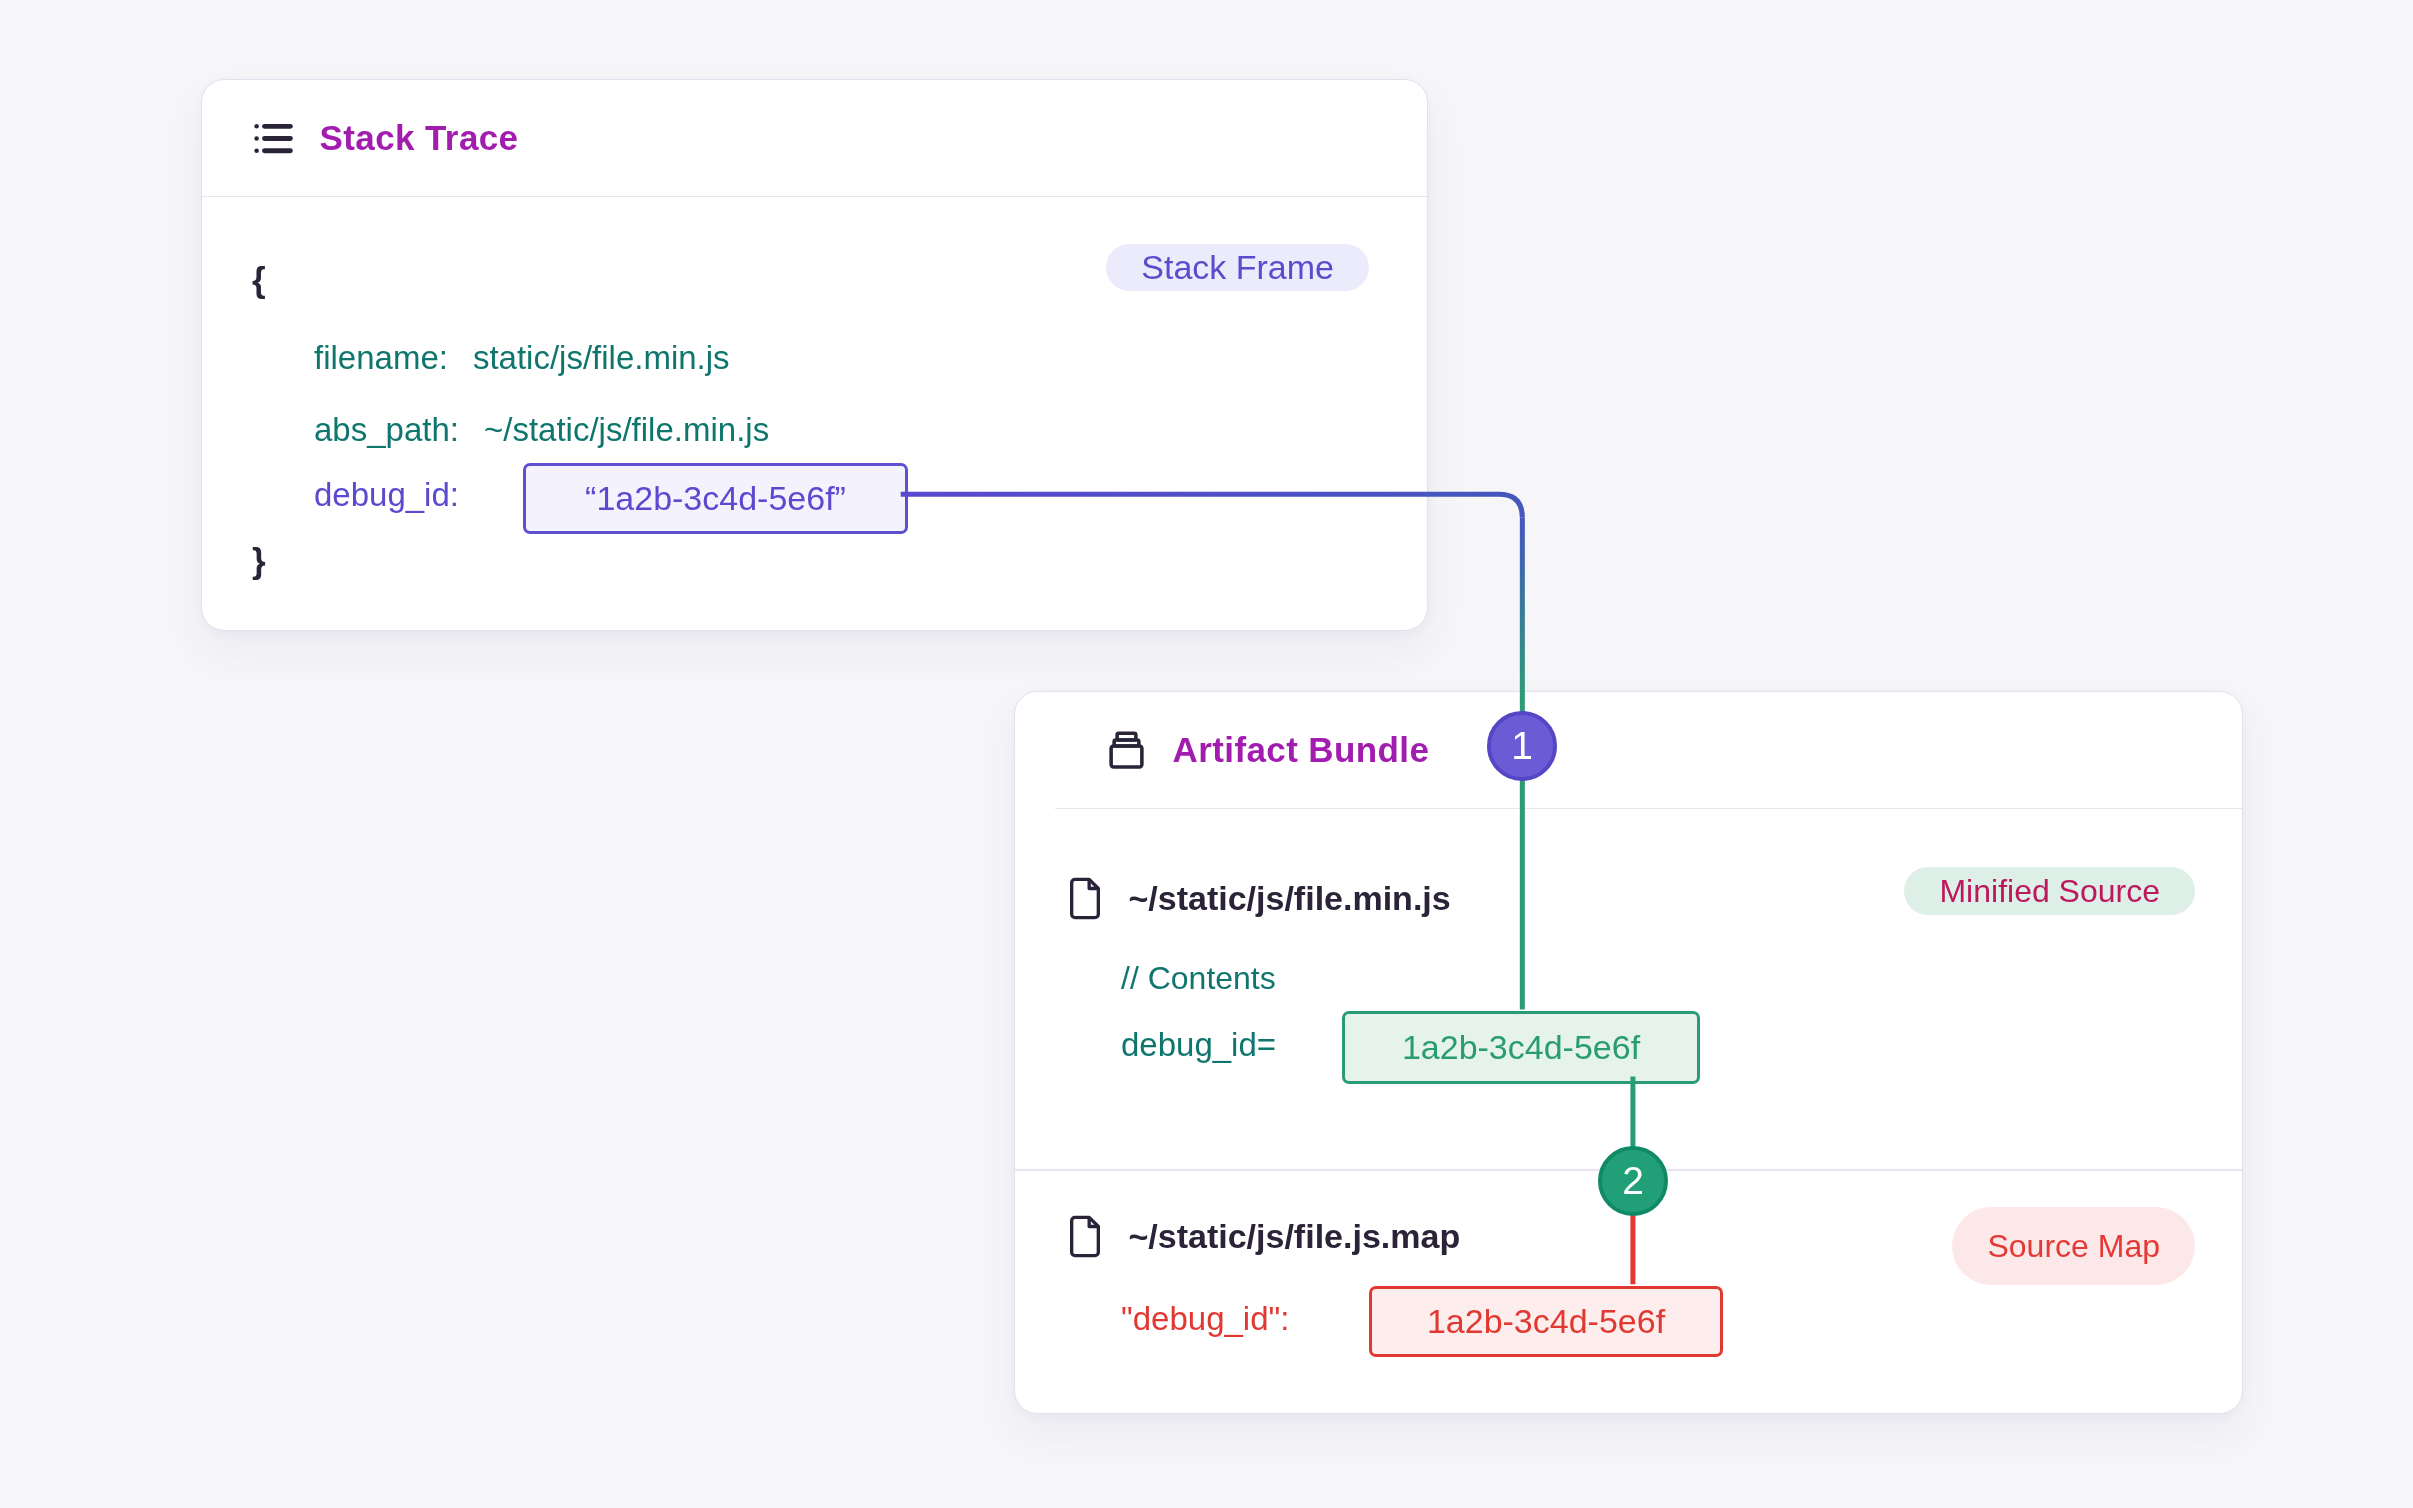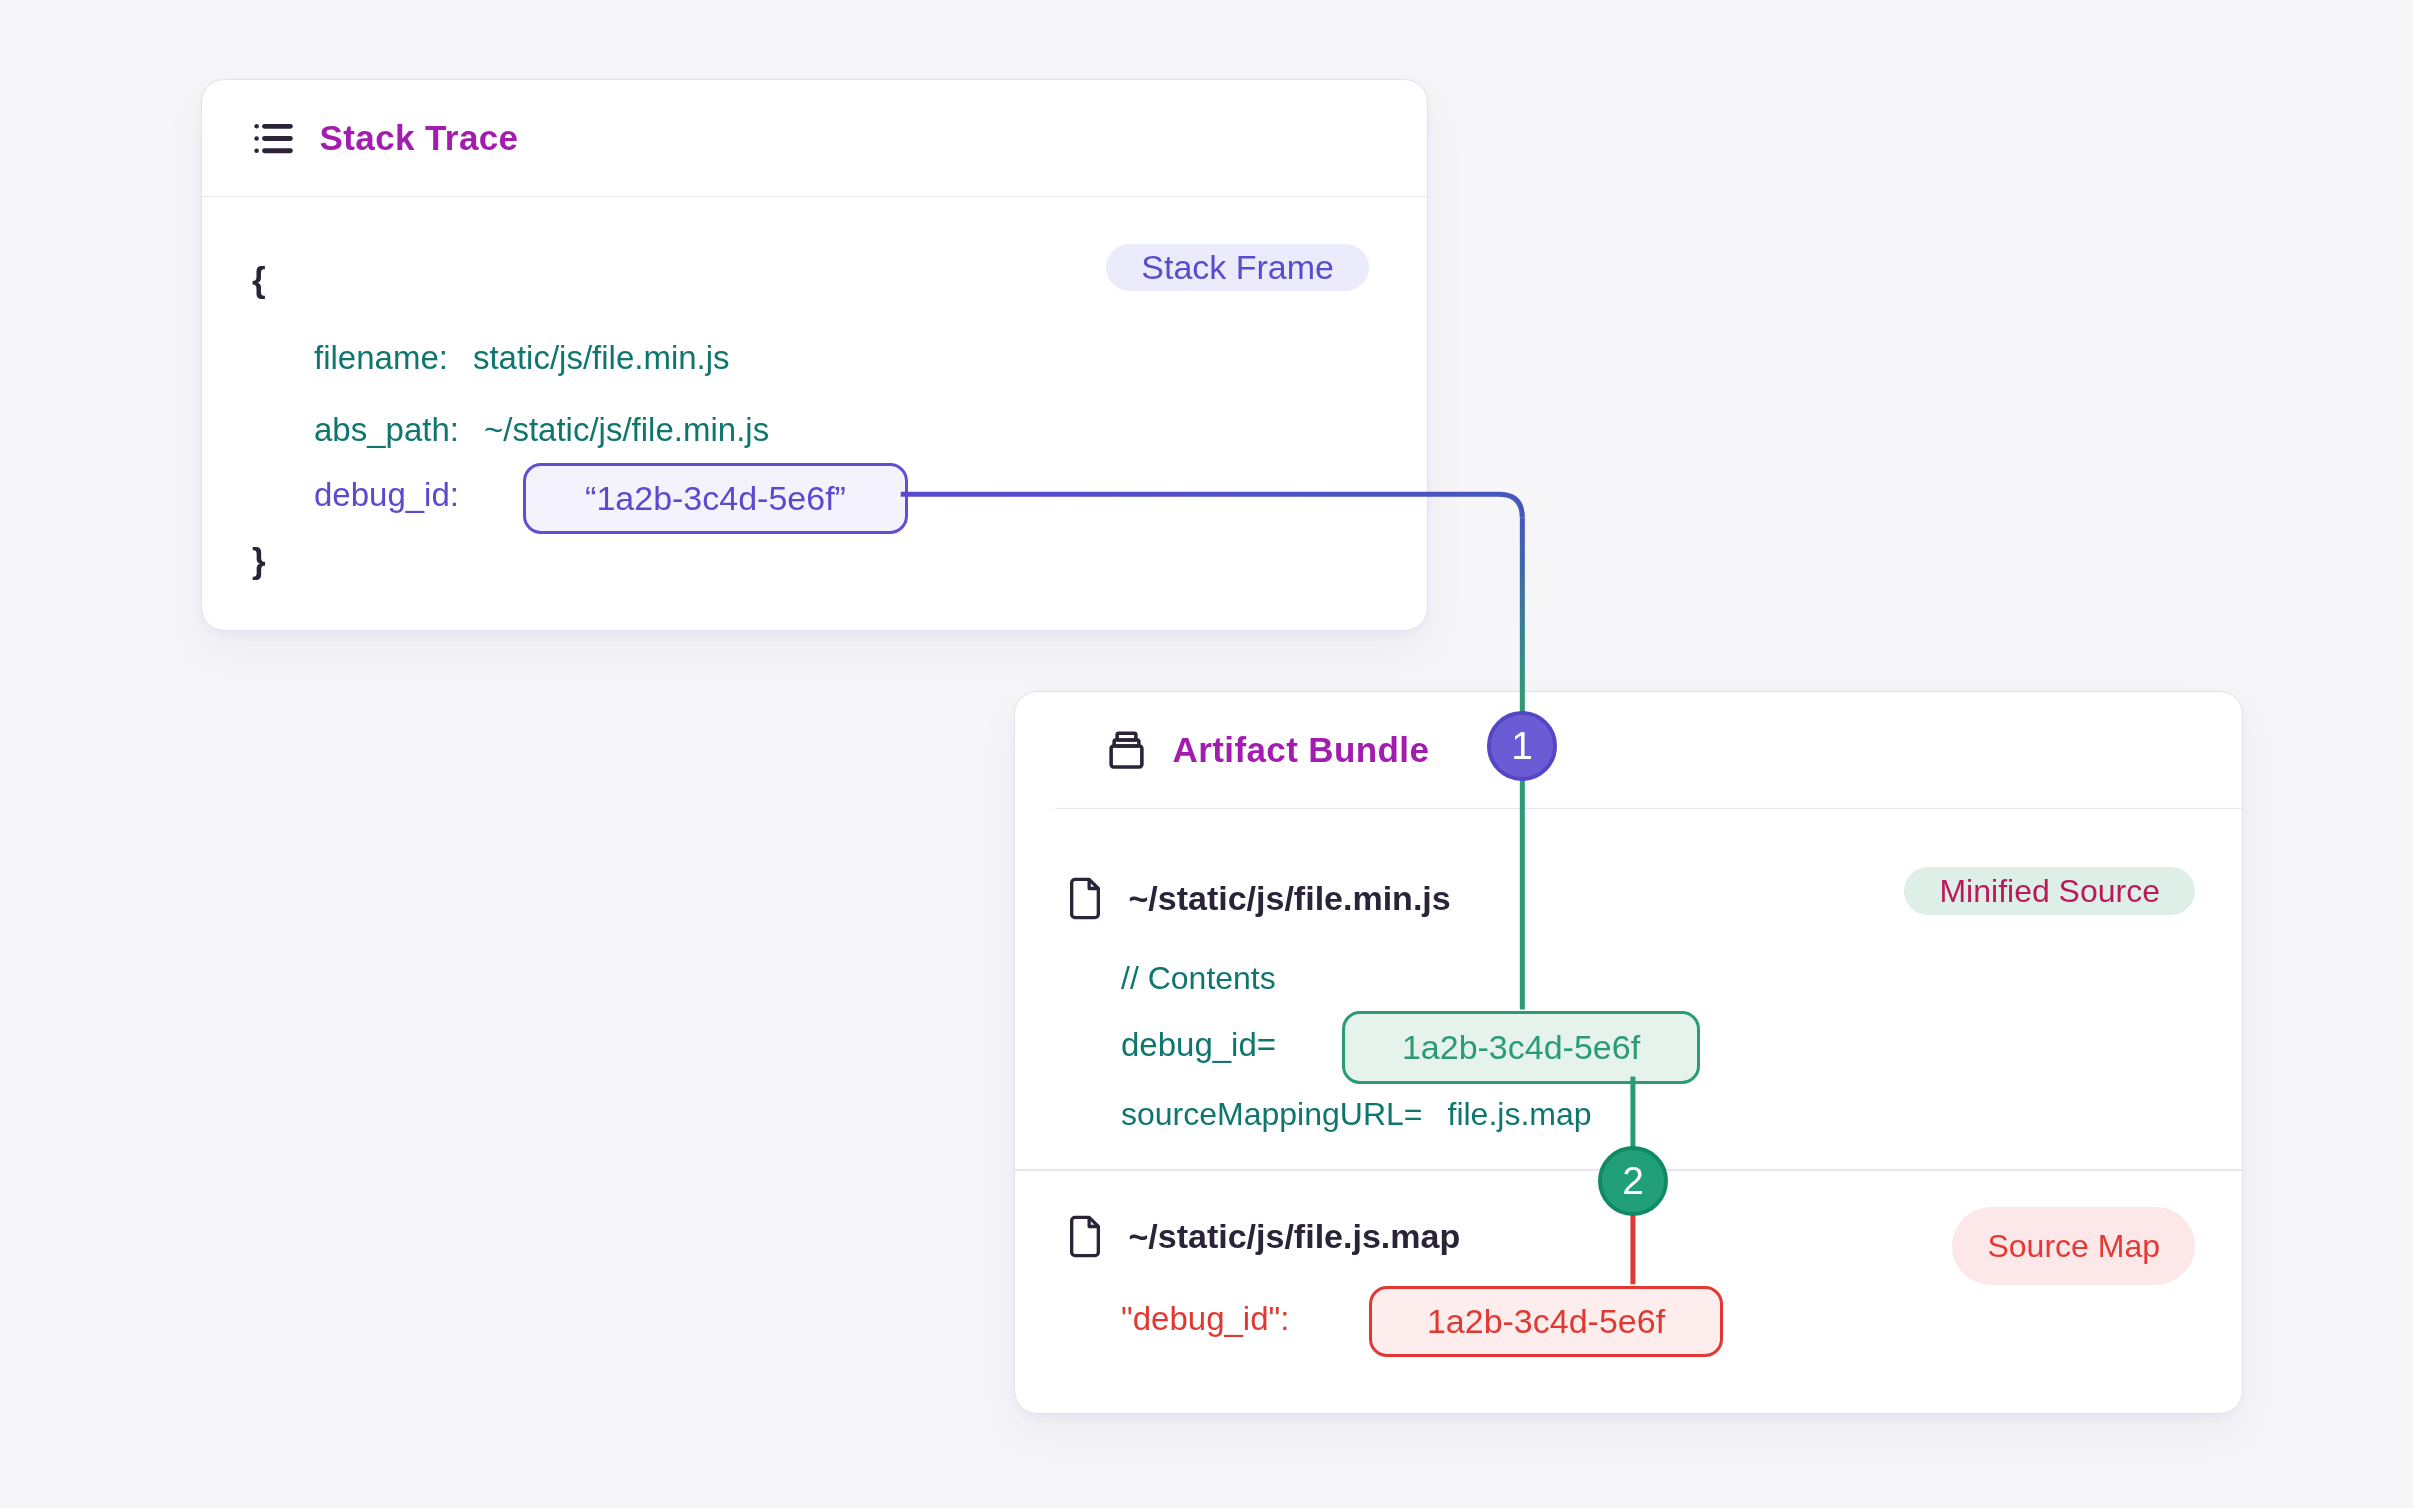--- a/index.html
+++ b/index.html
@@ -36,21 +36,21 @@
   .muted{color:#0f766e;}
   .val{margin-left:25px;}
   .purple-text{color:#5b49cf;}
   .green-text{color:#0f766e;}
   .red-text{color:#e23832;}
   .brace{font-size:35px;font-weight:700;color:#2b2438;}
 
   
   .value-box{
     position:absolute;display:flex;align-items:center;justify-content:center;
-    border-radius:18px;font-size:34px;font-weight:500;white-space:pre;
+    border-radius:7px;font-size:34px;font-weight:500;white-space:pre;
   }
   .purple-box{left:321px;top:383px;width:379px;height:65px;border:3.4px solid #5f50d2;background:#f4f2fd;color:#5b49cf;}
   .green-box{left:327px;top:319px;width:352px;height:67px;border:3.4px solid #2a9c73;background:#e6f3ed;color:#2a9c73;}
   .red-box{left:354px;top:594px;width:348px;height:65px;border:3.4px solid #e23832;background:#fdeded;color:#e23832;}
 
   
   .pill{
     position:absolute;display:flex;align-items:center;
     padding:0 35px;border-radius:39px;font-size:34px;font-weight:500;white-space:pre;
   }
@@ -136,21 +136,20 @@
       </svg>
       <span class="file-name">~/static/js/file.min.js</span>
     </div>
     <div class="pill minified-pill">Minified Source</div>
 
     <div class="code contents-line muted">// Contents</div>
 
     <div class="code debug1-key green-text">debug_id=</div>
     <div class="value-box green-box">1a2b-3c4d-5e6f</div>
 
-    <div class="code srcmap-line"><span class="muted">sourceMappingURL=</span><span class="muted val">file.js.map</span></div>
 
     <div class="file-divider"></div>
 
     <div class="file-row file2">
       <svg class="file-icon" viewBox="0 0 24 28" fill="none" stroke="currentColor" stroke-width="2">
         <path d="M14.5 2.5 H6 a2 2 0 0 0 -2 2 v19 a2 2 0 0 0 2 2 h12 a2 2 0 0 0 2 -2 V8 Z" stroke-linejoin="round"></path>
         <path d="M14.5 2.5 V8 H20" stroke-linejoin="round"></path>
       </svg>
       <span class="file-name">~/static/js/file.js.map</span>
     </div>

